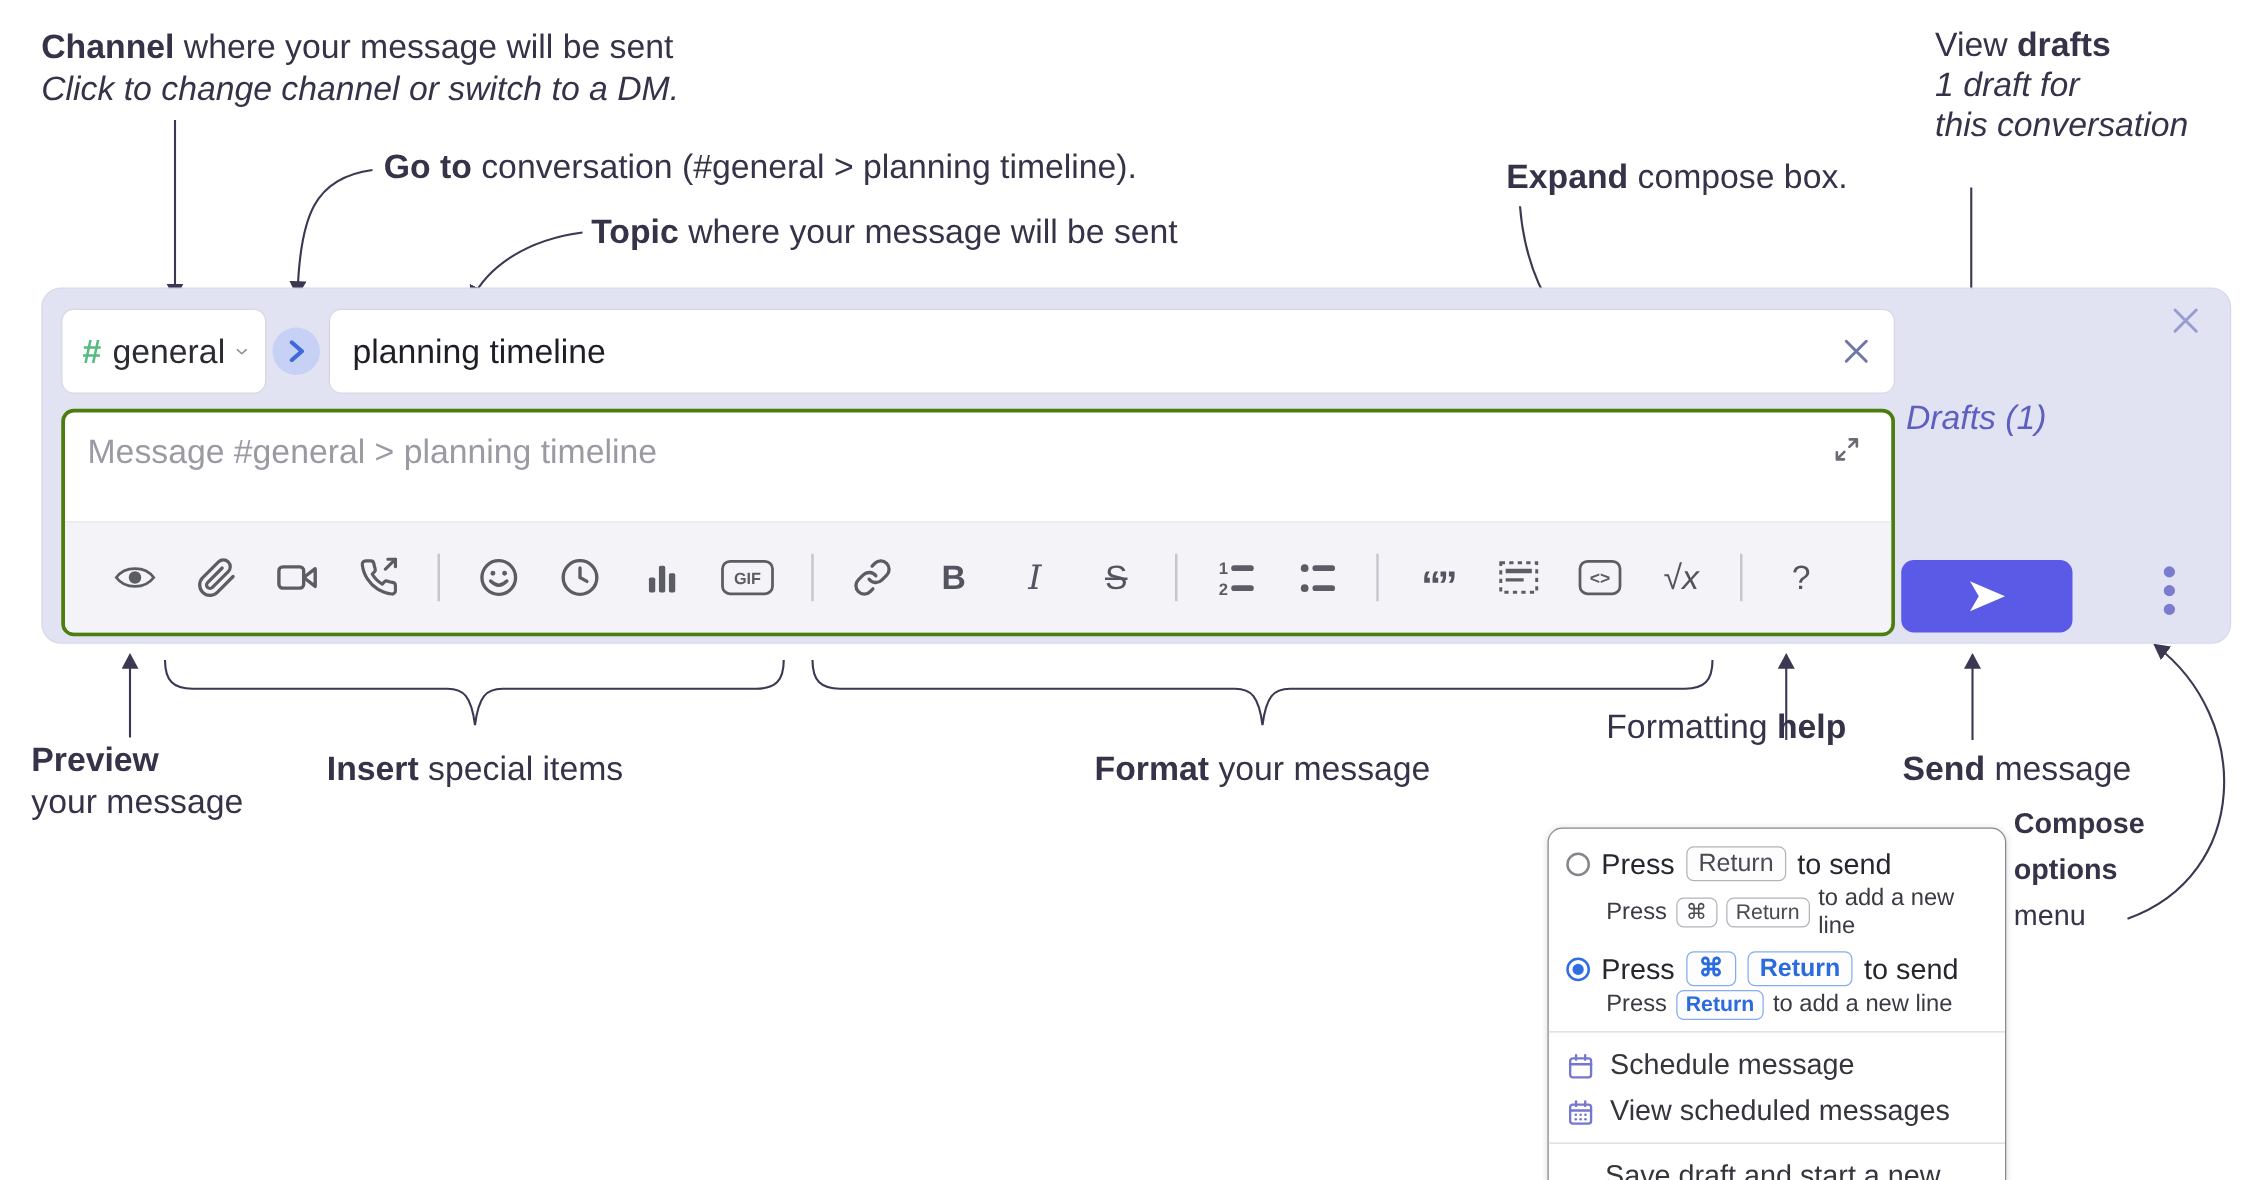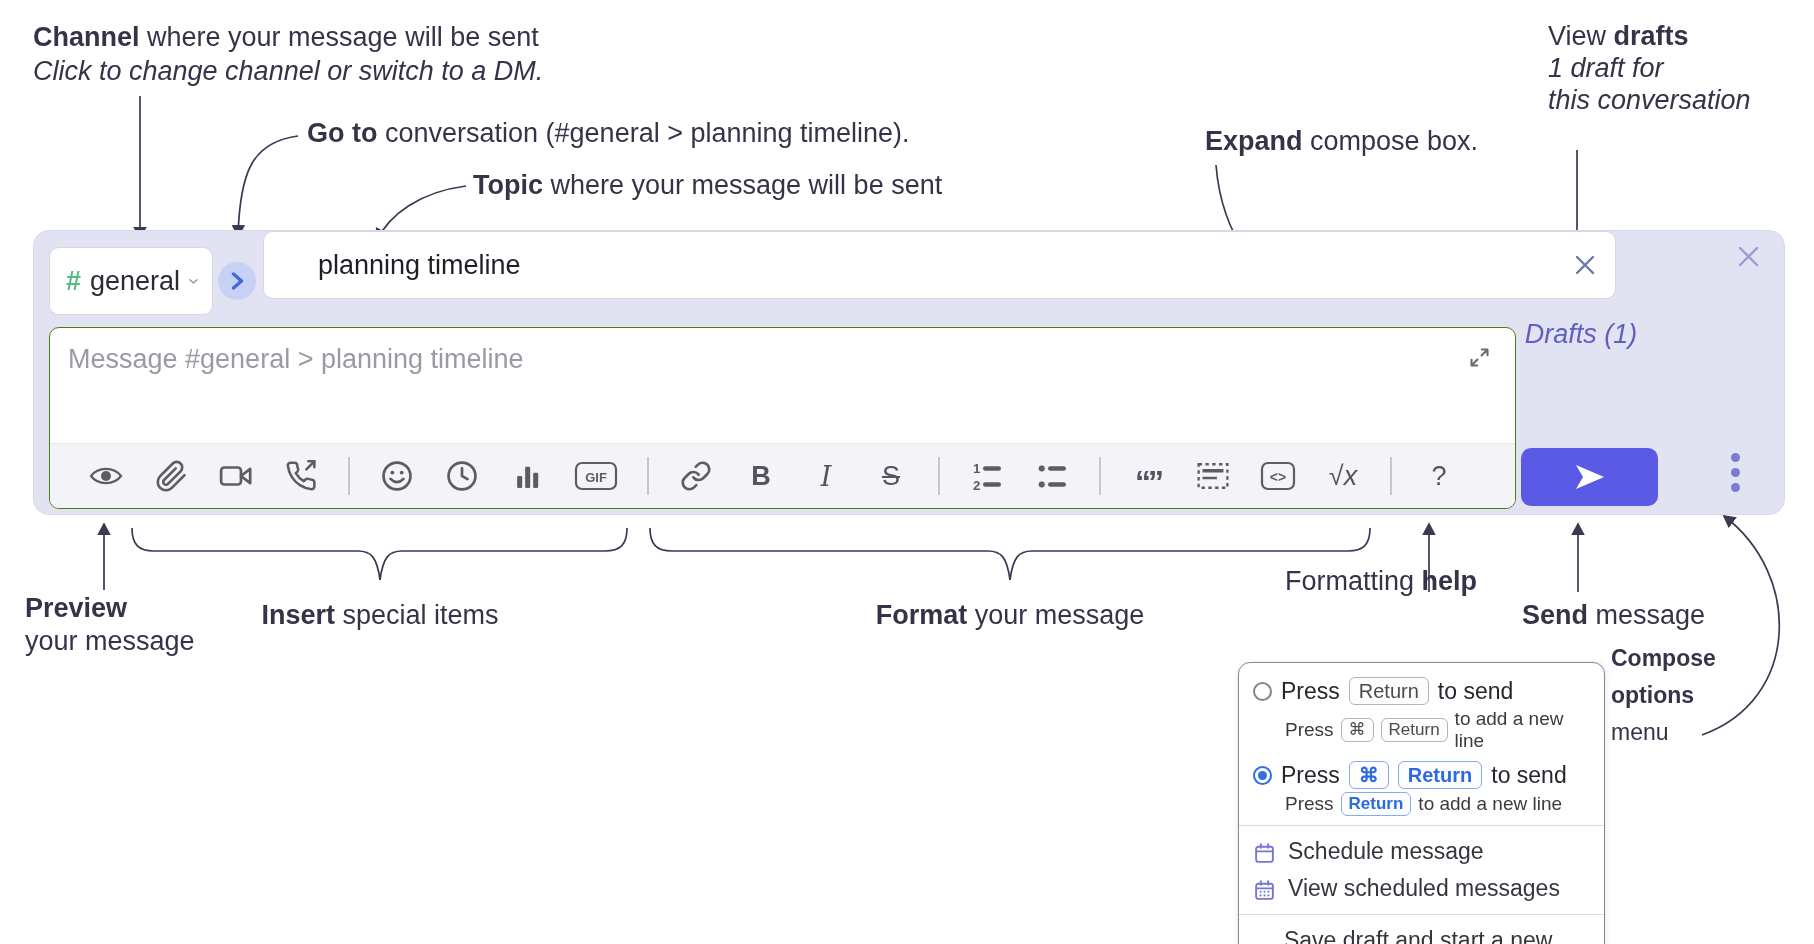--- a/index.html
+++ b/index.html
@@ -12,34 +12,34 @@
   
   .compose{position:absolute;left:33px;top:230px;width:1752px;height:285px;
            background:#e1e3f3;border:1px solid #d6d9ec;border-radius:16px;box-sizing:border-box;}
   .pill{position:absolute;background:#fff;border:1px solid #d7d7e2;border-radius:10px;box-sizing:border-box;}
   .channel-pill{left:15px;top:16px;width:164px;height:68px;display:flex;align-items:center;
                 padding:0 14px 0 16px;gap:9px;cursor:pointer;}
   .hash{color:#55bb83;font-weight:700;font-size:27px;}
   .chan-name{font-size:27px;color:#2b2b33;flex:1;}
   .goto-circle{position:absolute;left:184px;top:31px;width:38px;height:38px;border-radius:50%;
                background:#c7d1f6;display:flex;align-items:center;justify-content:center;cursor:pointer;}
-  .topic-pill{left:229px;top:0;width:1353px;height:68px;display:flex;align-items:center;padding-left:36px;}
+  .topic-pill{left:229px;top:16px;width:1253px;height:68px;display:flex;align-items:center;}
   .topic-input{border:none;outline:none;flex:1;font-family:"Liberation Sans",sans-serif;
                font-size:27px;color:#1e1e26;padding:0 0 0 18px;background:transparent;}
   .clear-x{margin-right:18px;cursor:pointer;display:flex;}
   .close-x{position:absolute;right:22px;top:12px;cursor:pointer;display:flex;}
   .msgbox{position:absolute;left:15px;top:96px;width:1467px;height:182px;background:#fff;
-          border:1px solid #4d7c0f;border-radius:10px;box-sizing:border-box;display:flex;flex-direction:column;overflow:hidden;}
+          border:3px solid #4d7c0f;border-radius:10px;box-sizing:border-box;display:flex;flex-direction:column;overflow:hidden;}
   .msgarea{flex:1;position:relative;}
   .msgarea textarea{width:100%;height:100%;border:none;outline:none;resize:none;box-sizing:border-box;
           padding:16px 60px 0 18px;font-family:"Liberation Sans",sans-serif;font-size:27px;color:#1e1e26;background:transparent;}
   .msgarea textarea::placeholder{color:#9a9aa3;}
   .expand-ic{position:absolute;right:24px;top:18px;cursor:pointer;}
   .toolbar{height:64px;background:#f4f4f8;border-top:1px solid #e6e6ec;display:flex;align-items:center;
-           padding:0 38px;gap:29px;}
+           padding:12px 38px;gap:29px;}
   .tico{width:36px;height:36px;display:flex;align-items:center;justify-content:center;cursor:pointer;flex:none;}
   .tico .txt{font-size:27px;color:#545460;font-weight:500;}
   .tdiv{width:2px;height:38px;background:#c6c6cf;flex:none;}
   .drafts{position:absolute;left:1467px;top:88px;width:160px;text-align:center;font-size:27px;
           color:#5e5fbe;cursor:pointer;font-style:italic;}
   .sendbtn{position:absolute;left:1487px;top:217px;width:137px;height:58px;background:#5a5ae6;
            border-radius:10px;display:flex;align-items:center;justify-content:center;cursor:pointer;}
   .kebab{position:absolute;left:1697px;top:222px;display:flex;flex-direction:column;gap:6px;cursor:pointer;}
   .kebab i{width:9px;height:9px;border-radius:50%;background:#7b7ccf;}
   

